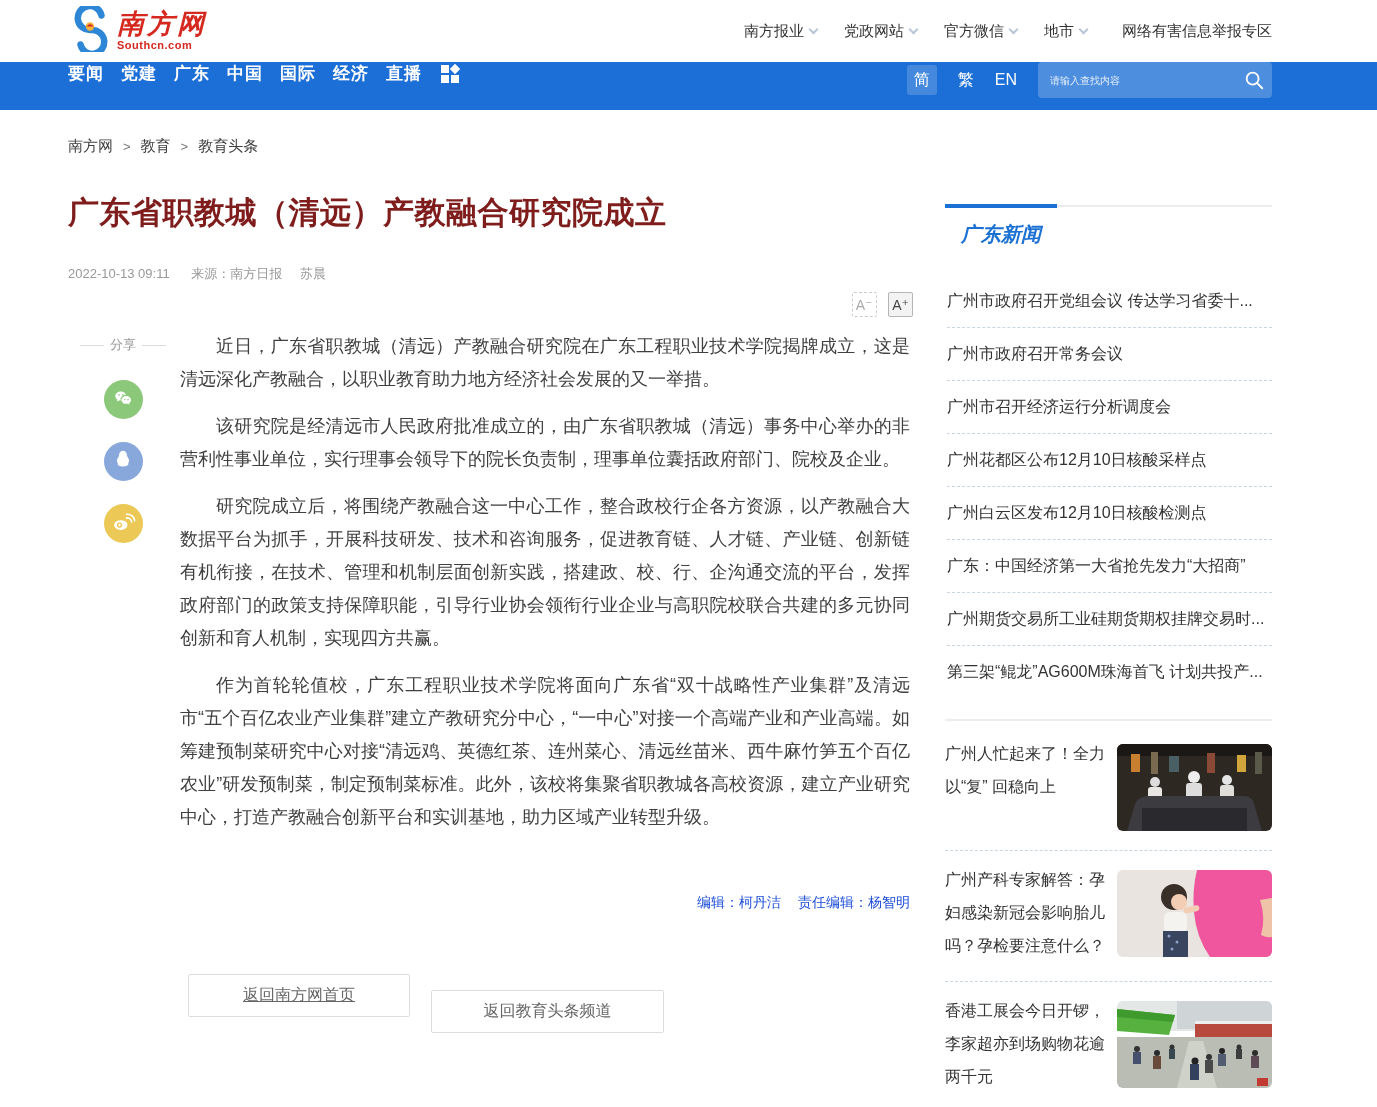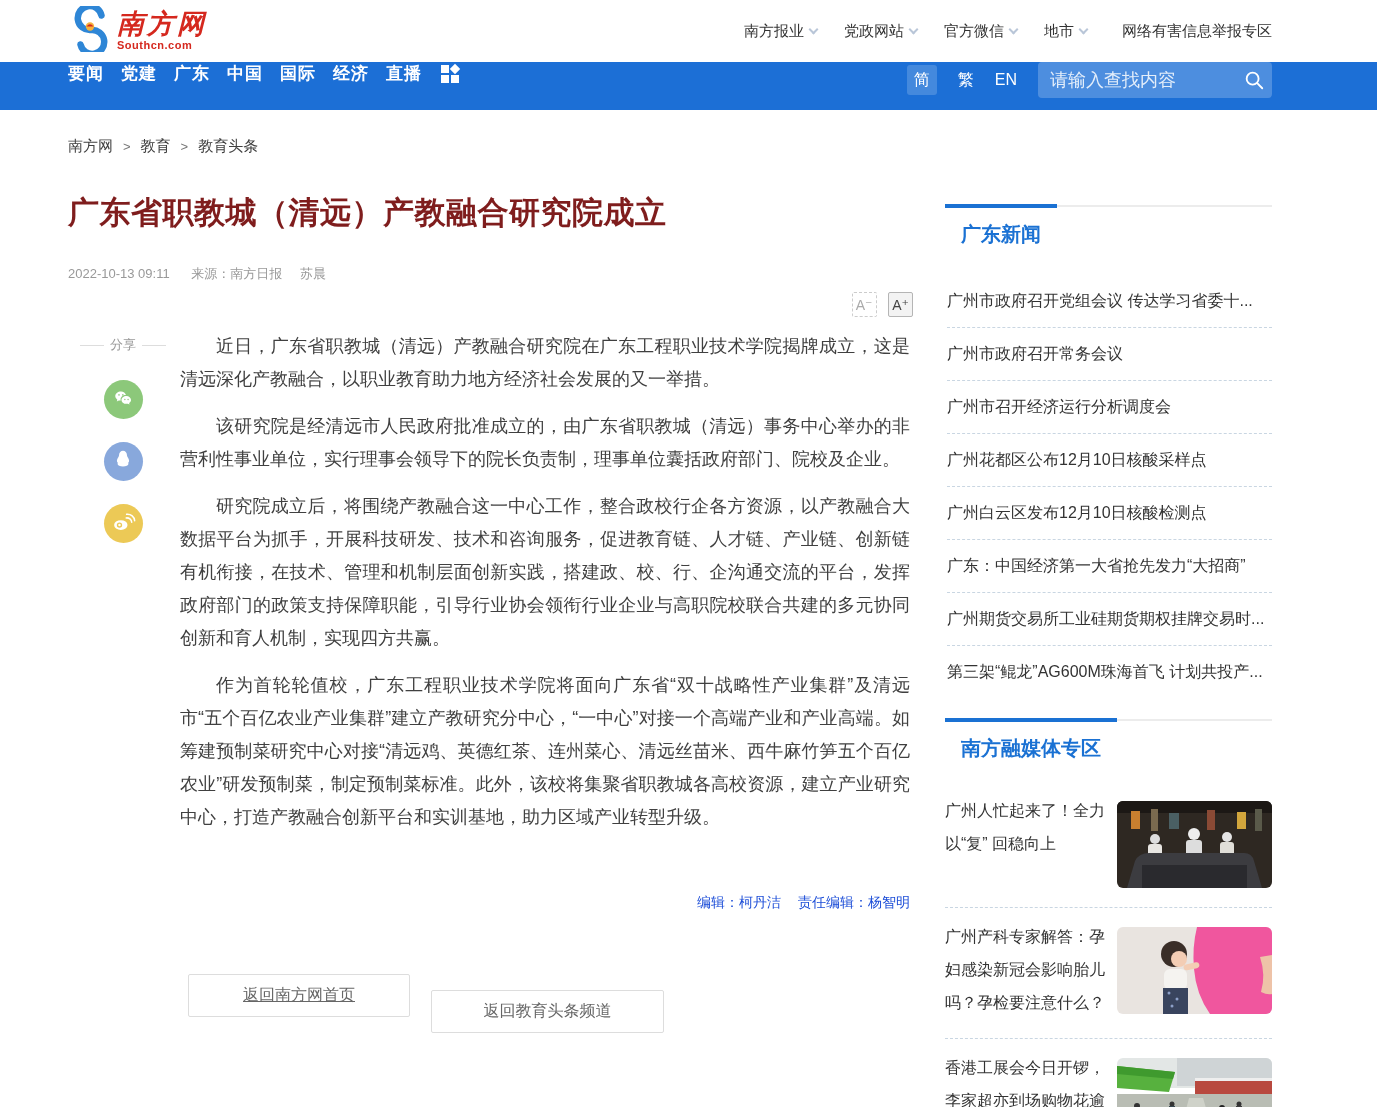--- a/index.html
+++ b/index.html
@@ -30,21 +30,21 @@
   .nav-item { color:#fff; font-size:17px; font-weight:bold; cursor:pointer; letter-spacing:1px; }
   .grid-icon { display:grid; grid-template-columns:8px 8px; grid-gap:2px; cursor:pointer; margin-left:2px; }
   .grid-icon i { display:block; width:8px; height:8px; background:#fff; }
   .grid-icon i.rot { transform:rotate(45deg) scale(.92); }
   .nav-right { display:flex; align-items:center; gap:21px; }
   .lang { color:#fff; font-size:16px; cursor:pointer; }
   .lang-box { background:rgba(255,255,255,.18); border-radius:3px; width:30px; height:30px;
               display:flex; align-items:center; justify-content:center; }
   .search-box { position:relative; width:234px; height:36px; background:rgba(255,255,255,.22);
                 border-radius:4px; display:flex; align-items:center; }
-  .search-input { background:transparent; border:none; outline:none; color:#fff; font-size:18px;
+  .search-input { background:transparent; border:none; outline:none; color:#fff; font-size:10px;
                   padding:0 40px 0 12px; width:100%; font-family:inherit; }
   .search-input::placeholder { color:rgba(255,255,255,.85); }
   .search-btn { position:absolute; right:7px; top:7px; cursor:pointer; background:none; border:none; padding:0; }
 
   
   .breadcrumb { padding-top:27px; display:flex; align-items:center; gap:10px; font-size:15px; color:#404040; }
   .bc-link { cursor:pointer; }
   .bc-sep { color:#777; font-size:13px; }
 
   
@@ -85,21 +85,21 @@
   .back-btn { border:1px solid #ddd; background:#fff; color:#666; font-size:16px; height:43px;
               display:flex; align-items:center; justify-content:center; cursor:pointer; border-radius:2px;
               font-family:inherit; }
   .back-btn.b1 { width:222px;text-decoration:underline; }
   .back-btn.b2 { width:233px;margin-top:16px; }
 
   
   .side-section { border-top:2px solid #ececec; }
   .side-section.second { margin-top:21px; }
   .side-title { display:inline-block; border-top:4px solid #1a71d3; margin-top:-3px;
-                padding:13px 16px 0; font-size:20px; font-weight:bold; color:#1a71d3; }
+                padding:13px 16px 0; font-size:20px; font-weight:bold; color:#1a71d3;font-style:italic; }
   .news-list { list-style:none; margin:10px 0 0; padding:0 0 0 2px; }
   .news-item { padding:16px 0; border-bottom:1px dashed #c9d6e2; font-size:16px; color:#333;
                cursor:pointer; line-height:20px; white-space:nowrap; overflow:hidden; }
   .news-item:last-child { border-bottom:none; }
 
   .media-list { list-style:none; margin:4px 0 0; padding:0; }
   .media-item { display:flex; padding:19px 0; border-bottom:1px dashed #c9d6e2; cursor:pointer; }
   .media-text { flex:1; font-size:16px; color:#333; line-height:33px; padding-right:10px; margin-top:-7px; }
   .media-thumb { width:155px; height:87px; border-radius:6px; overflow:hidden; flex-shrink:0; }
   .media-thumb svg { display:block; }
@@ -275,21 +275,20 @@
           <li class="news-item">广州市召开经济运行分析调度会</li>
           <li class="news-item">广州花都区公布12月10日核酸采样点</li>
           <li class="news-item">广州白云区发布12月10日核酸检测点</li>
           <li class="news-item">广东：中国经济第一大省抢先发力“大招商”</li>
           <li class="news-item">广州期货交易所工业硅期货期权挂牌交易时...</li>
           <li class="news-item">第三架“鲲龙”AG600M珠海首飞 计划共投产...</li>
         </ul>
       </div>
 
       <div class="side-section second">
-        <h2 class="side-title">南方融媒体专区</h2>
         <ul class="media-list">
 
           <li class="media-item">
             <span class="media-text">广州人忙起来了！全力以“复” 回稳向上</span>
             <span class="media-thumb">
               <svg width="155" height="87" viewBox="0 0 155 87">
                 <rect width="155" height="87" fill="#2e2822"></rect>
                 <rect width="155" height="12" fill="#1c1815"></rect>
                 <rect x="14" y="10" width="9" height="18" fill="#c87f2f"></rect>
                 <rect x="34" y="8" width="7" height="22" fill="#7a6a4f"></rect>

